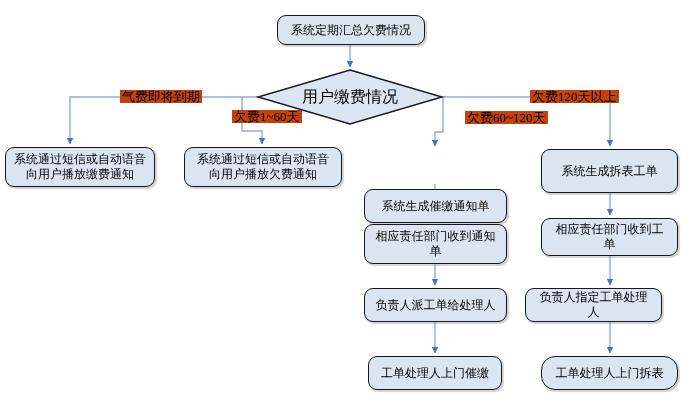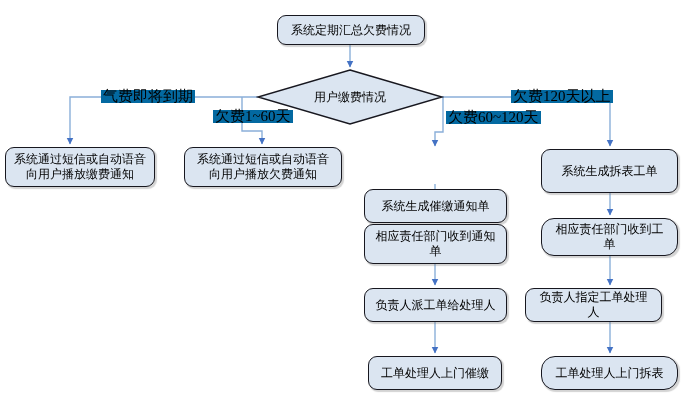--- a/index.html
+++ b/index.html
@@ -23,30 +23,31 @@
     box-sizing:border-box;
     display:flex;align-items:center;justify-content:center;
     text-align:center;
     font-size:12px;line-height:15px;color:#000;
     padding:2px 8px;
     box-shadow:1.5px 1.5px 1px rgba(130,130,130,.35);
   }
   .diamond-label{
     position:absolute;z-index:2;
     display:flex;align-items:center;justify-content:center;
-    font-size:12px;color:#000;
+    font-size:16px;color:#000;
     background:transparent;
     font-family:Liberation Serif, serif;
   }
   .edge-label{
     position:absolute;z-index:3;
-    background:#0369a1;
-    font-size:15px;line-height:13px;color:#000;
+    background:#c2410c;
+    font-size:13px;line-height:13px;color:#000;
     white-space:nowrap;
     padding:0 2px;
+    margin-left:19px;
   }
 </style>
 </head>
 <body>
 
 <div id="stage">
 
   <svg id="wires" width="690" height="406" viewBox="0 0 690 406">
     <defs>
       <marker id="arr" markerUnits="userSpaceOnUse" markerWidth="8" markerHeight="8" refX="6.5" refY="3.5" orient="auto">
@@ -89,17 +90,17 @@
   <div class="node" style="left:5px;top:147px;width:150px;height:40px;">系统通过短信或自动语音向用户播放缴费通知</div>
 
   <div class="node" style="left:184px;top:147px;width:158px;height:40px;">系统通过短信或自动语音向用户播放欠费通知</div>
 
   <div class="node" style="left:364px;top:149px;width:143px;height:34px;margin-top:40px;">系统生成催缴通知单</div>
   <div class="node" style="left:364px;top:224px;width:143px;height:40px;">相应责任部门收到通知单</div>
   <div class="node" style="left:364px;top:288px;width:143px;height:34px;">负责人派工单给处理人</div>
   <div class="node" style="left:368px;top:356px;width:134px;height:34px;">工单处理人上门催缴</div>
 
   <div class="node" style="left:541px;top:149px;width:137px;height:44px;">系统生成拆表工单</div>
-  <div class="node" style="left:541px;top:218px;width:137px;height:38px;border-radius:13px;">相应责任部门收到工单</div>
+  <div class="node" style="left:541px;top:218px;width:137px;height:38px;">相应责任部门收到工单</div>
   <div class="node" style="left:525px;top:288px;width:137px;height:34px;">负责人指定工单处理人</div>
   <div class="node" style="left:541px;top:356px;width:137px;height:34px;border-radius:14px;">工单处理人上门拆表</div>
 
 </div>
 
 </body></html>

